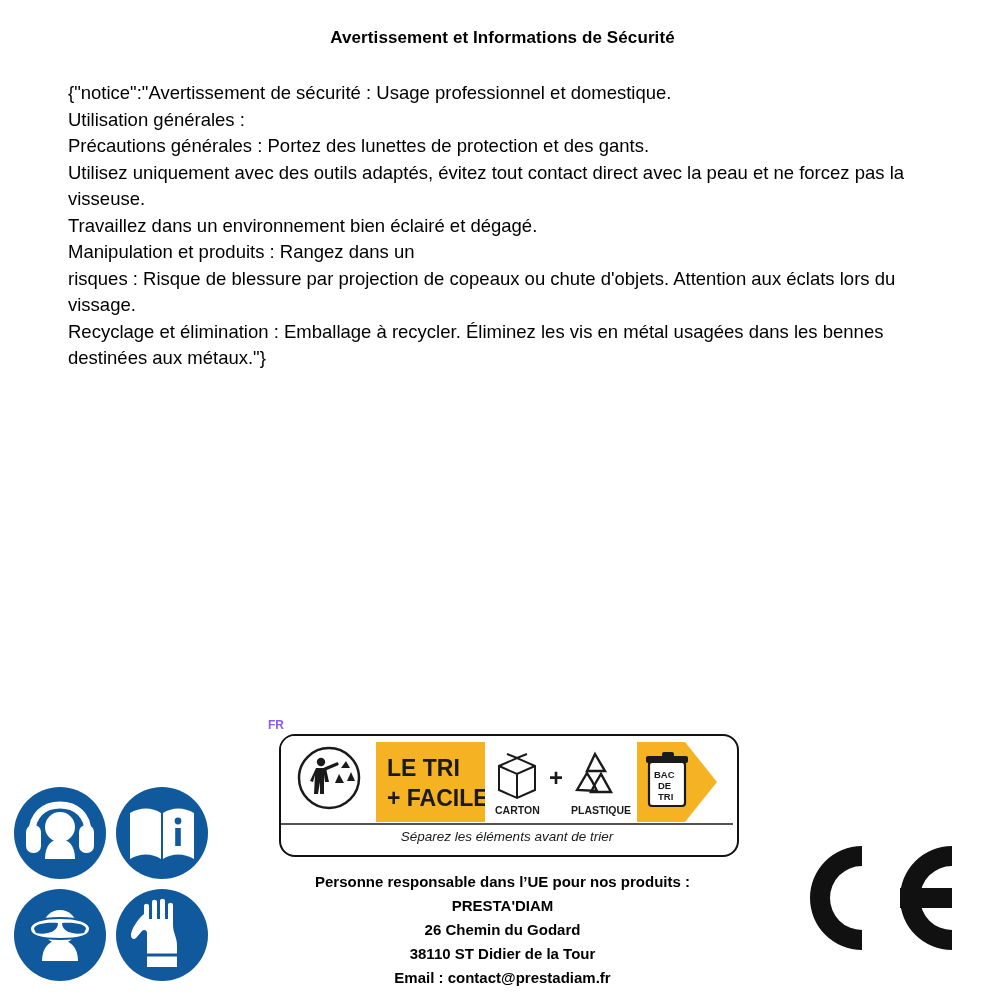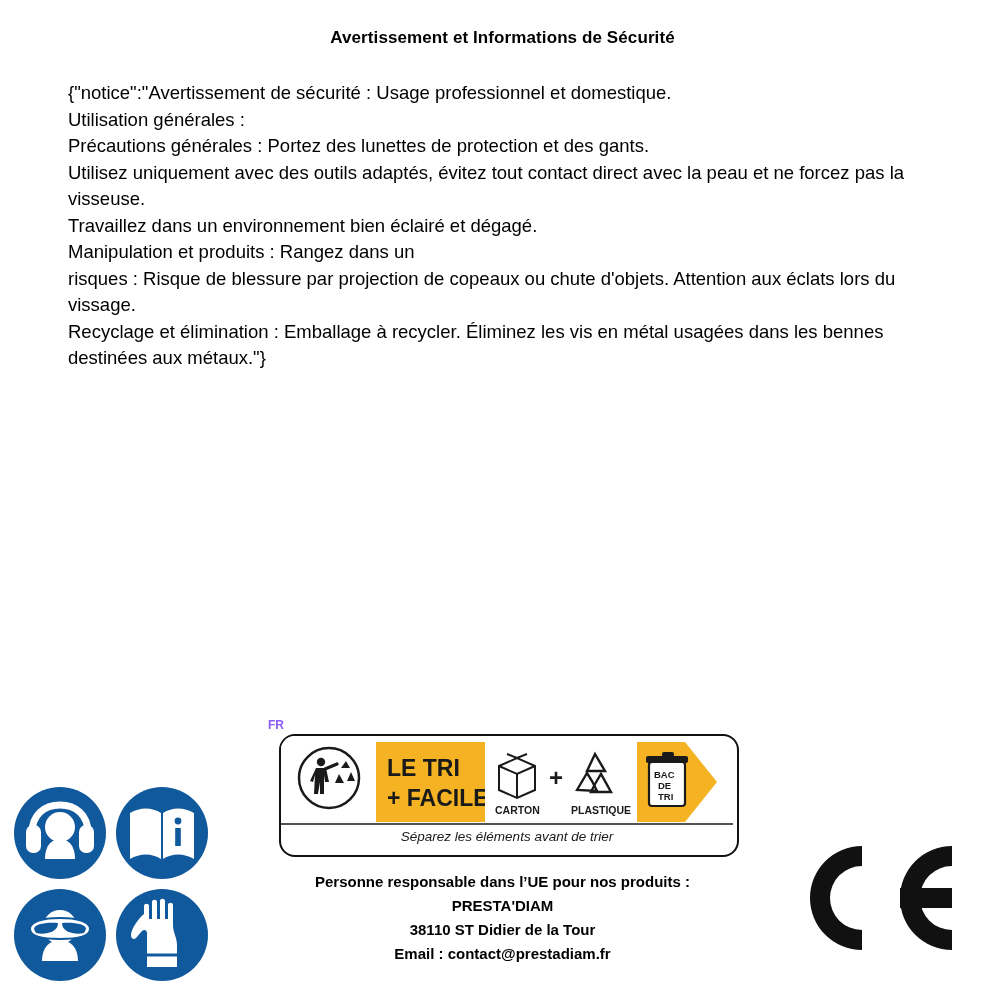--- a/index.html
+++ b/index.html
@@ -236,20 +236,21 @@
 
         <line x1="0" y1="88" x2="452" y2="88" stroke="#1A1A1A" stroke-width="1.4"></line>
         <text x="226" y="105" text-anchor="middle" font-family="Liberation Sans, sans-serif" font-style="italic" font-size="13.5" fill="#1A1A1A">Séparez les éléments avant de trier</text>
       </svg>
     </div>
   </div>
 
   <div class="responsible">
     <span class="line"><span>Personne responsable dans l’</span><span>UE</span><span> pour nos produits :</span></span>
     <span class="line">PRESTA'DIAM</span>
+    <span class="line">26 Chemin du Godard</span>
     <span class="line">38110 ST Didier de la Tour</span>
     <span class="line"><span>Email : </span><span>contact@prestadiam.fr</span></span>
   </div>
 
   <div class="ce-mark">
     <svg width="160" height="120" viewBox="0 0 160 120">
 
       <path d="M62 8 A52 52 0 1 0 62 112 L62 92 A32 32 0 1 1 62 28 Z" fill="#111111"></path>
 
       <path d="M152 8 A52 52 0 1 0 152 112 L152 92 A32 32 0 1 1 152 28 Z" fill="#111111"></path>

